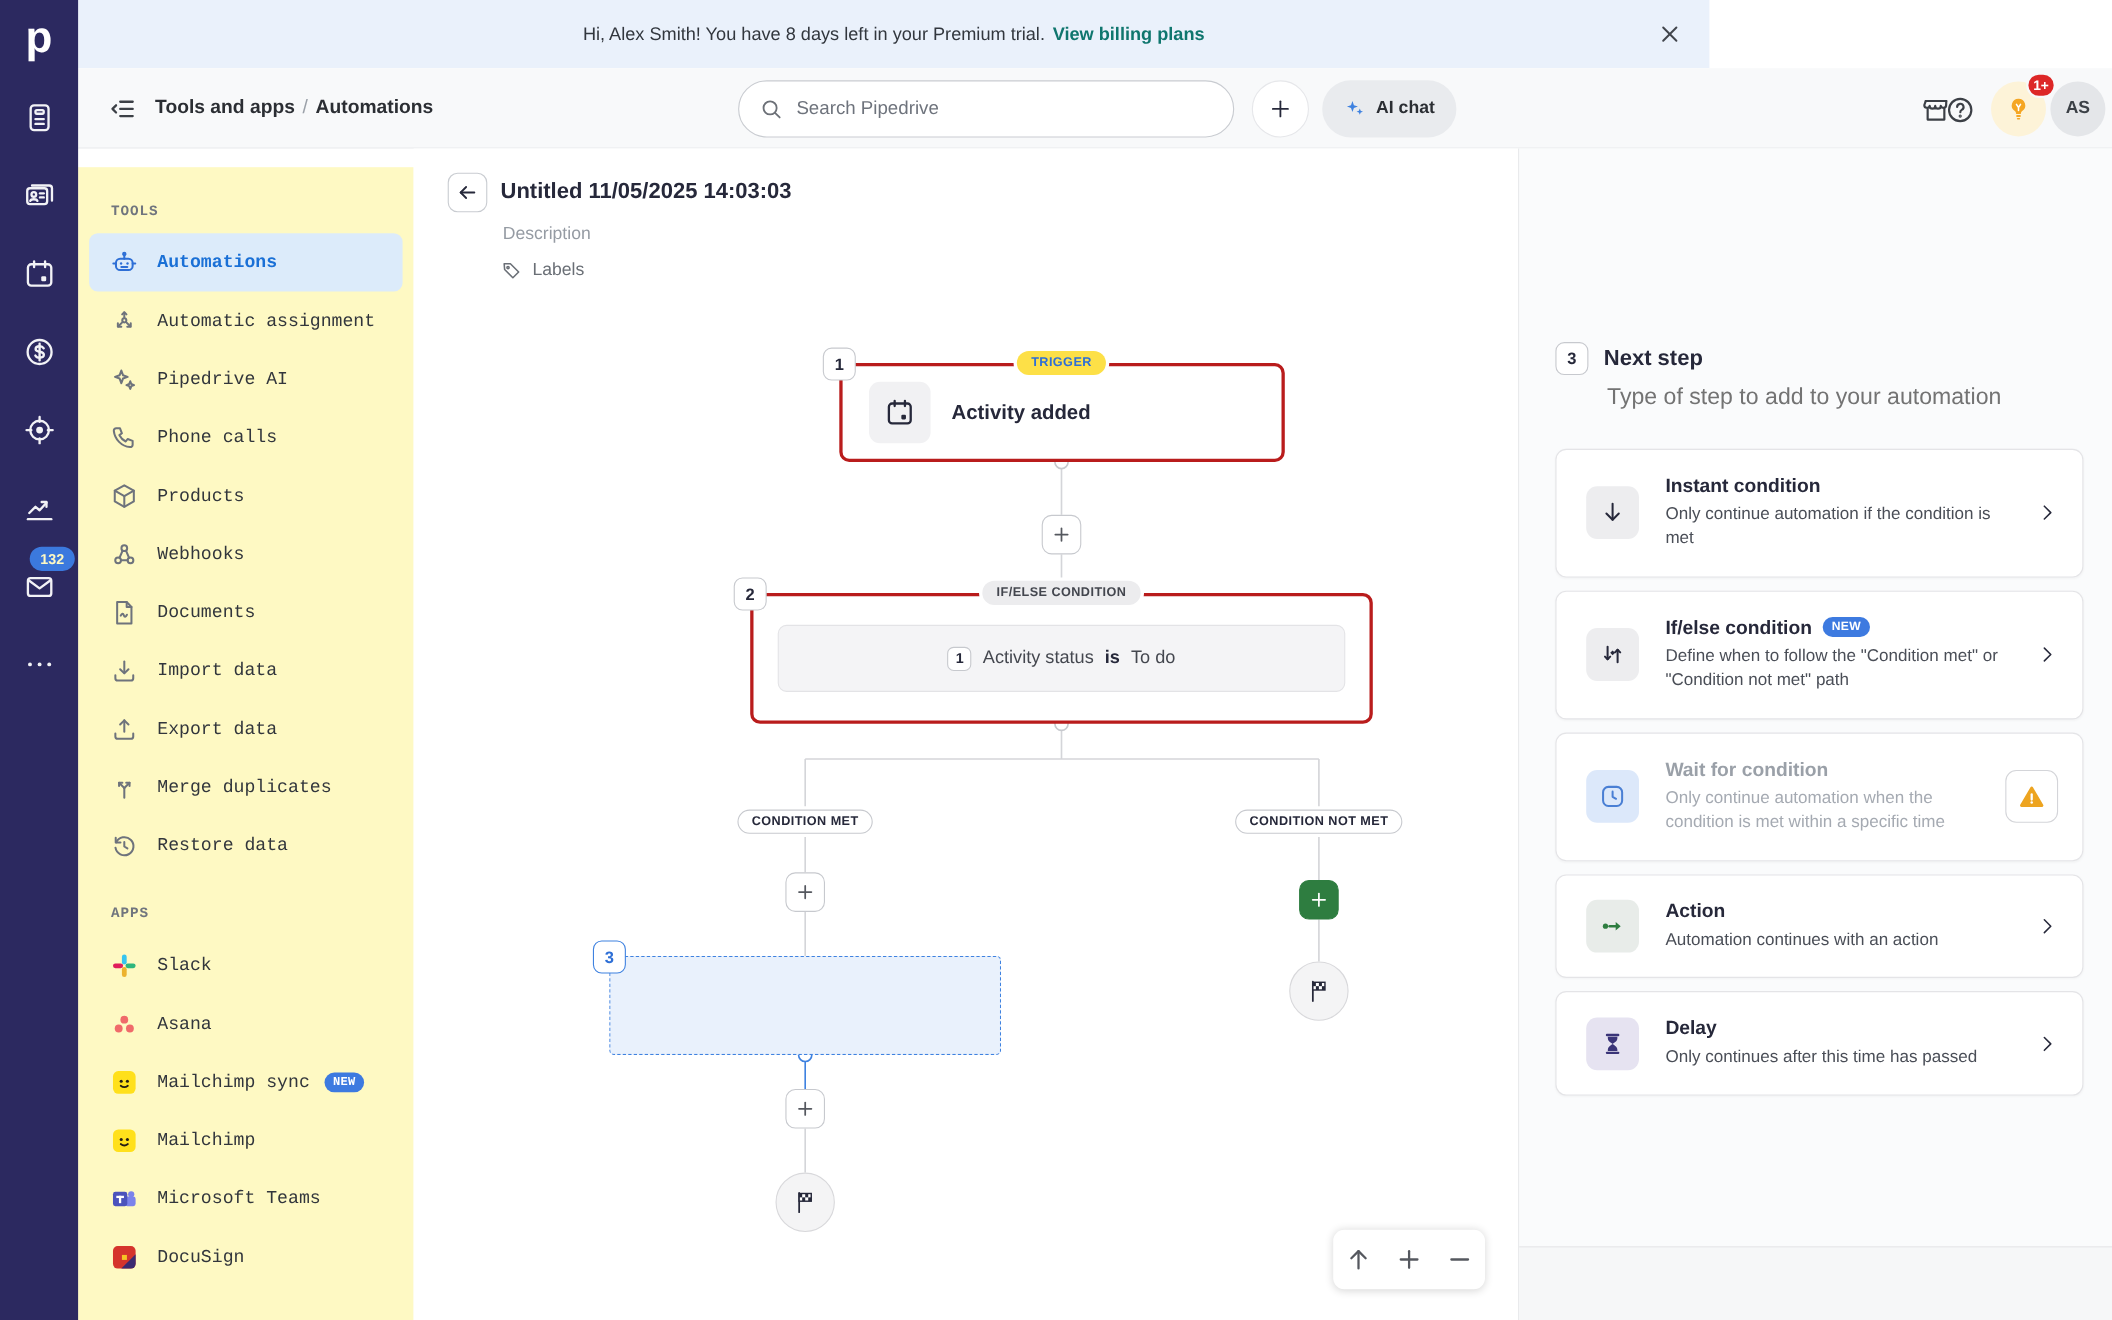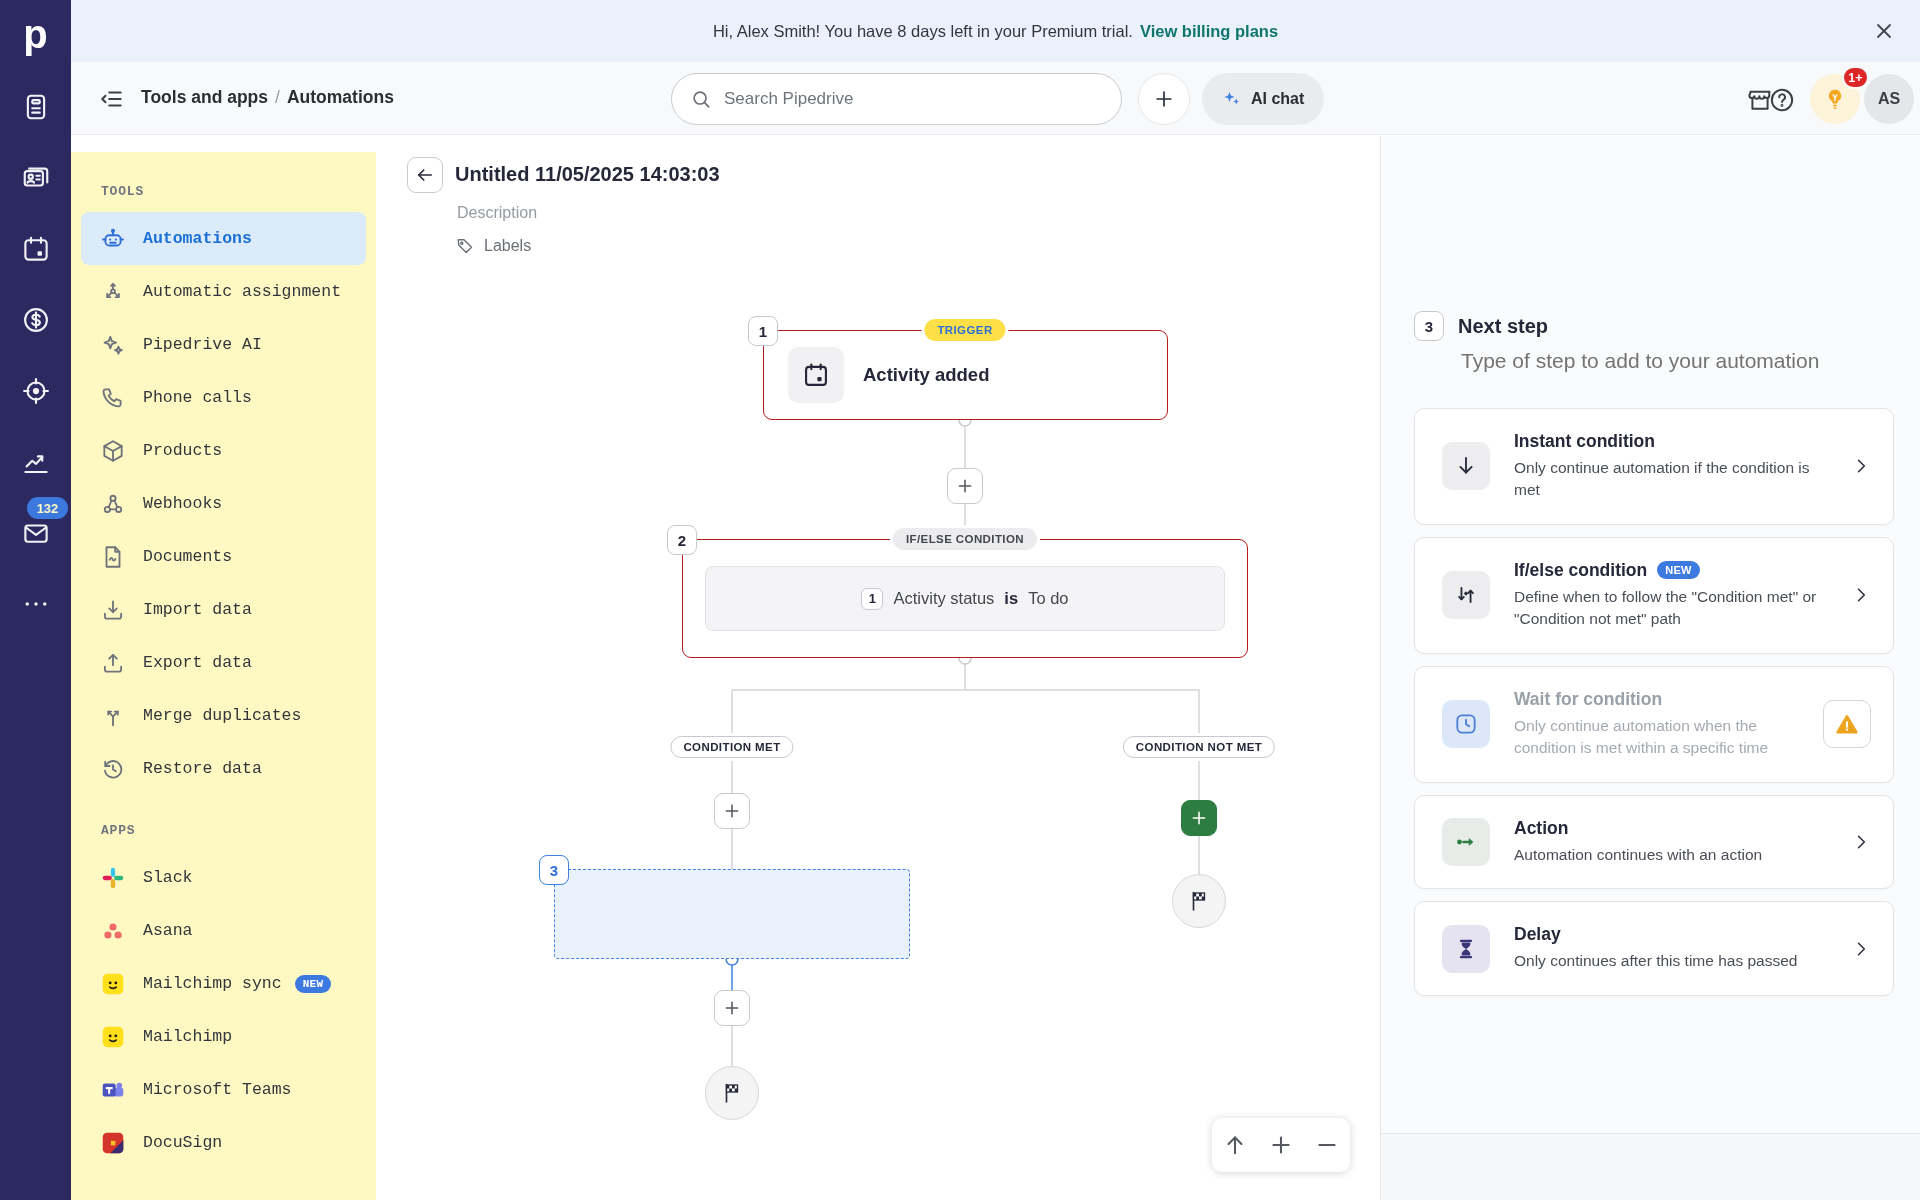--- a/index.html
+++ b/index.html
@@ -10,21 +10,21 @@
   .ico { display:inline-flex; align-items:center; justify-content:center; }
 
   
   .rail { position:absolute; left:0; top:0; width:71px; height:1200px; background:#2c2960; z-index:5; }
   .rail-logo { position:absolute; top:6px; left:0; width:71px; height:56px; display:flex; align-items:center; justify-content:center; color:#fff; font-size:40px; font-weight:800; }
   .rail-ico { position:absolute; left:0; width:71px; height:46px; display:flex; align-items:center; justify-content:center; color:#f2f2f6; cursor:pointer; }
   .rail-ico .ico { width:30px; height:30px; }
   .rail-badge { position:absolute; left:27px; top:497px; min-width:41px; height:22px; background:#3b79de; border-radius:11px; color:#fef9c3; font-size:13px; font-weight:700; display:flex; align-items:center; justify-content:center; z-index:6; }
 
   
-  .banner { position:absolute; left:71px; top:0; width:1849px; height:62px; background:#eaf1fb; display:flex; align-items:center; justify-content:center; font-size:16.5px; color:#32373e; }
+  .banner { position:absolute; left:71px; top:0; width:1483px; height:62px; background:#eaf1fb; display:flex; align-items:center; justify-content:center; font-size:16.5px; color:#32373e; }
   .banner b.link { color:#0f766e; font-weight:700; margin-left:7px; cursor:pointer; }
   .banner-close { position:absolute; right:24px; top:19px; width:24px; height:24px; color:#42464d; cursor:pointer; }
 
   
   .hdr { position:absolute; left:71px; top:62px; width:1849px; height:73px; background:#f8f9fa; border-bottom:1px solid #ececee; }
   .collapse { position:absolute; left:28px; top:24px; width:26px; height:26px; color:#3c4046; cursor:pointer; }
   .crumbs { position:absolute; left:70px; top:25px; font-size:17.5px; font-weight:700; color:#2b2e33; }
   .crumbs .sep { color:#9aa0a8; font-weight:400; margin:0 7px; }
   .search { position:absolute; left:600px; top:11px; width:451px; height:52px; background:#fff; border:1px solid #c9ccd1; border-radius:27px; display:flex; align-items:center; padding:0 18px; }
   .search .ico { width:22px; height:22px; color:#6c7077; margin-right:12px; }
@@ -62,21 +62,21 @@
   .toggle .knob { position:absolute; left:2px; top:2px; width:21px; height:21px; border-radius:50%; background:#fff; box-shadow:0 1px 2px rgba(0,0,0,.2); }
   .active-lbl { position:absolute; left:1212px; top:32px; font-size:17px; color:#8c9199; }
   .info-ico { position:absolute; left:1269px; top:31px; width:21px; height:21px; color:#6a6f76; cursor:pointer; }
   .vdiv { position:absolute; left:1302px; top:20px; width:1px; height:42px; background:#dcdde1; }
   .btn { display:flex; align-items:center; justify-content:center; border-radius:9px; font-size:16.5px; font-weight:700; cursor:pointer; font-family:inherit; }
   .btn-cancel { position:absolute; left:1318px; top:19px; width:100px; height:44px; background:#fff; border:1px solid #cfd1d6; color:#26283a; }
   .btn-save { position:absolute; left:1431px; top:19px; width:83px; height:44px; background:#2d7e3e; border:1px solid #2d7e3e; color:#fff; }
 
   .connectors { position:absolute; left:0; top:0; pointer-events:none; }
 
-  .node-box { position:absolute; background:#fff; border:1px solid #b91c1c; border-radius:9px; }
+  .node-box { position:absolute; background:#fff; border:3px solid #b91c1c; border-radius:9px; }
   .step-badge { position:absolute; width:30px; height:30px; background:#fff; border:1px solid #c7c9ce; border-radius:8px; display:flex; align-items:center; justify-content:center; font-size:15px; font-weight:700; color:#26283a; z-index:3; }
   .step-badge.blue { border-color:#3f82e0; color:#2e6fd6; }
   .node-tag { position:absolute; transform:translate(-50%,-50%); padding:5px 13px; border-radius:13px; font-size:11.5px; font-weight:700; letter-spacing:.4px; box-shadow:0 0 0 3px #fff; z-index:3; white-space:nowrap; }
   .tag-trigger { background:#fde047; color:#2e6fd6; }
   .tag-gray { background:#ececee; color:#43464e; }
   .tag-white { background:#fff; border:1px solid #c7c9ce; color:#26283a; padding:4px 12px; }
   .trigger-inner { display:flex; align-items:center; gap:19px; padding:0 24px; height:100%; }
   .trigger-icobox { width:56px; height:56px; border-radius:10px; background:#f1f1f3; display:flex; align-items:center; justify-content:center; color:#26283a; }
   .trigger-icobox .ico { width:28px; height:28px; }
   .trigger-label { font-size:18.5px; font-weight:700; color:#26283a; }

